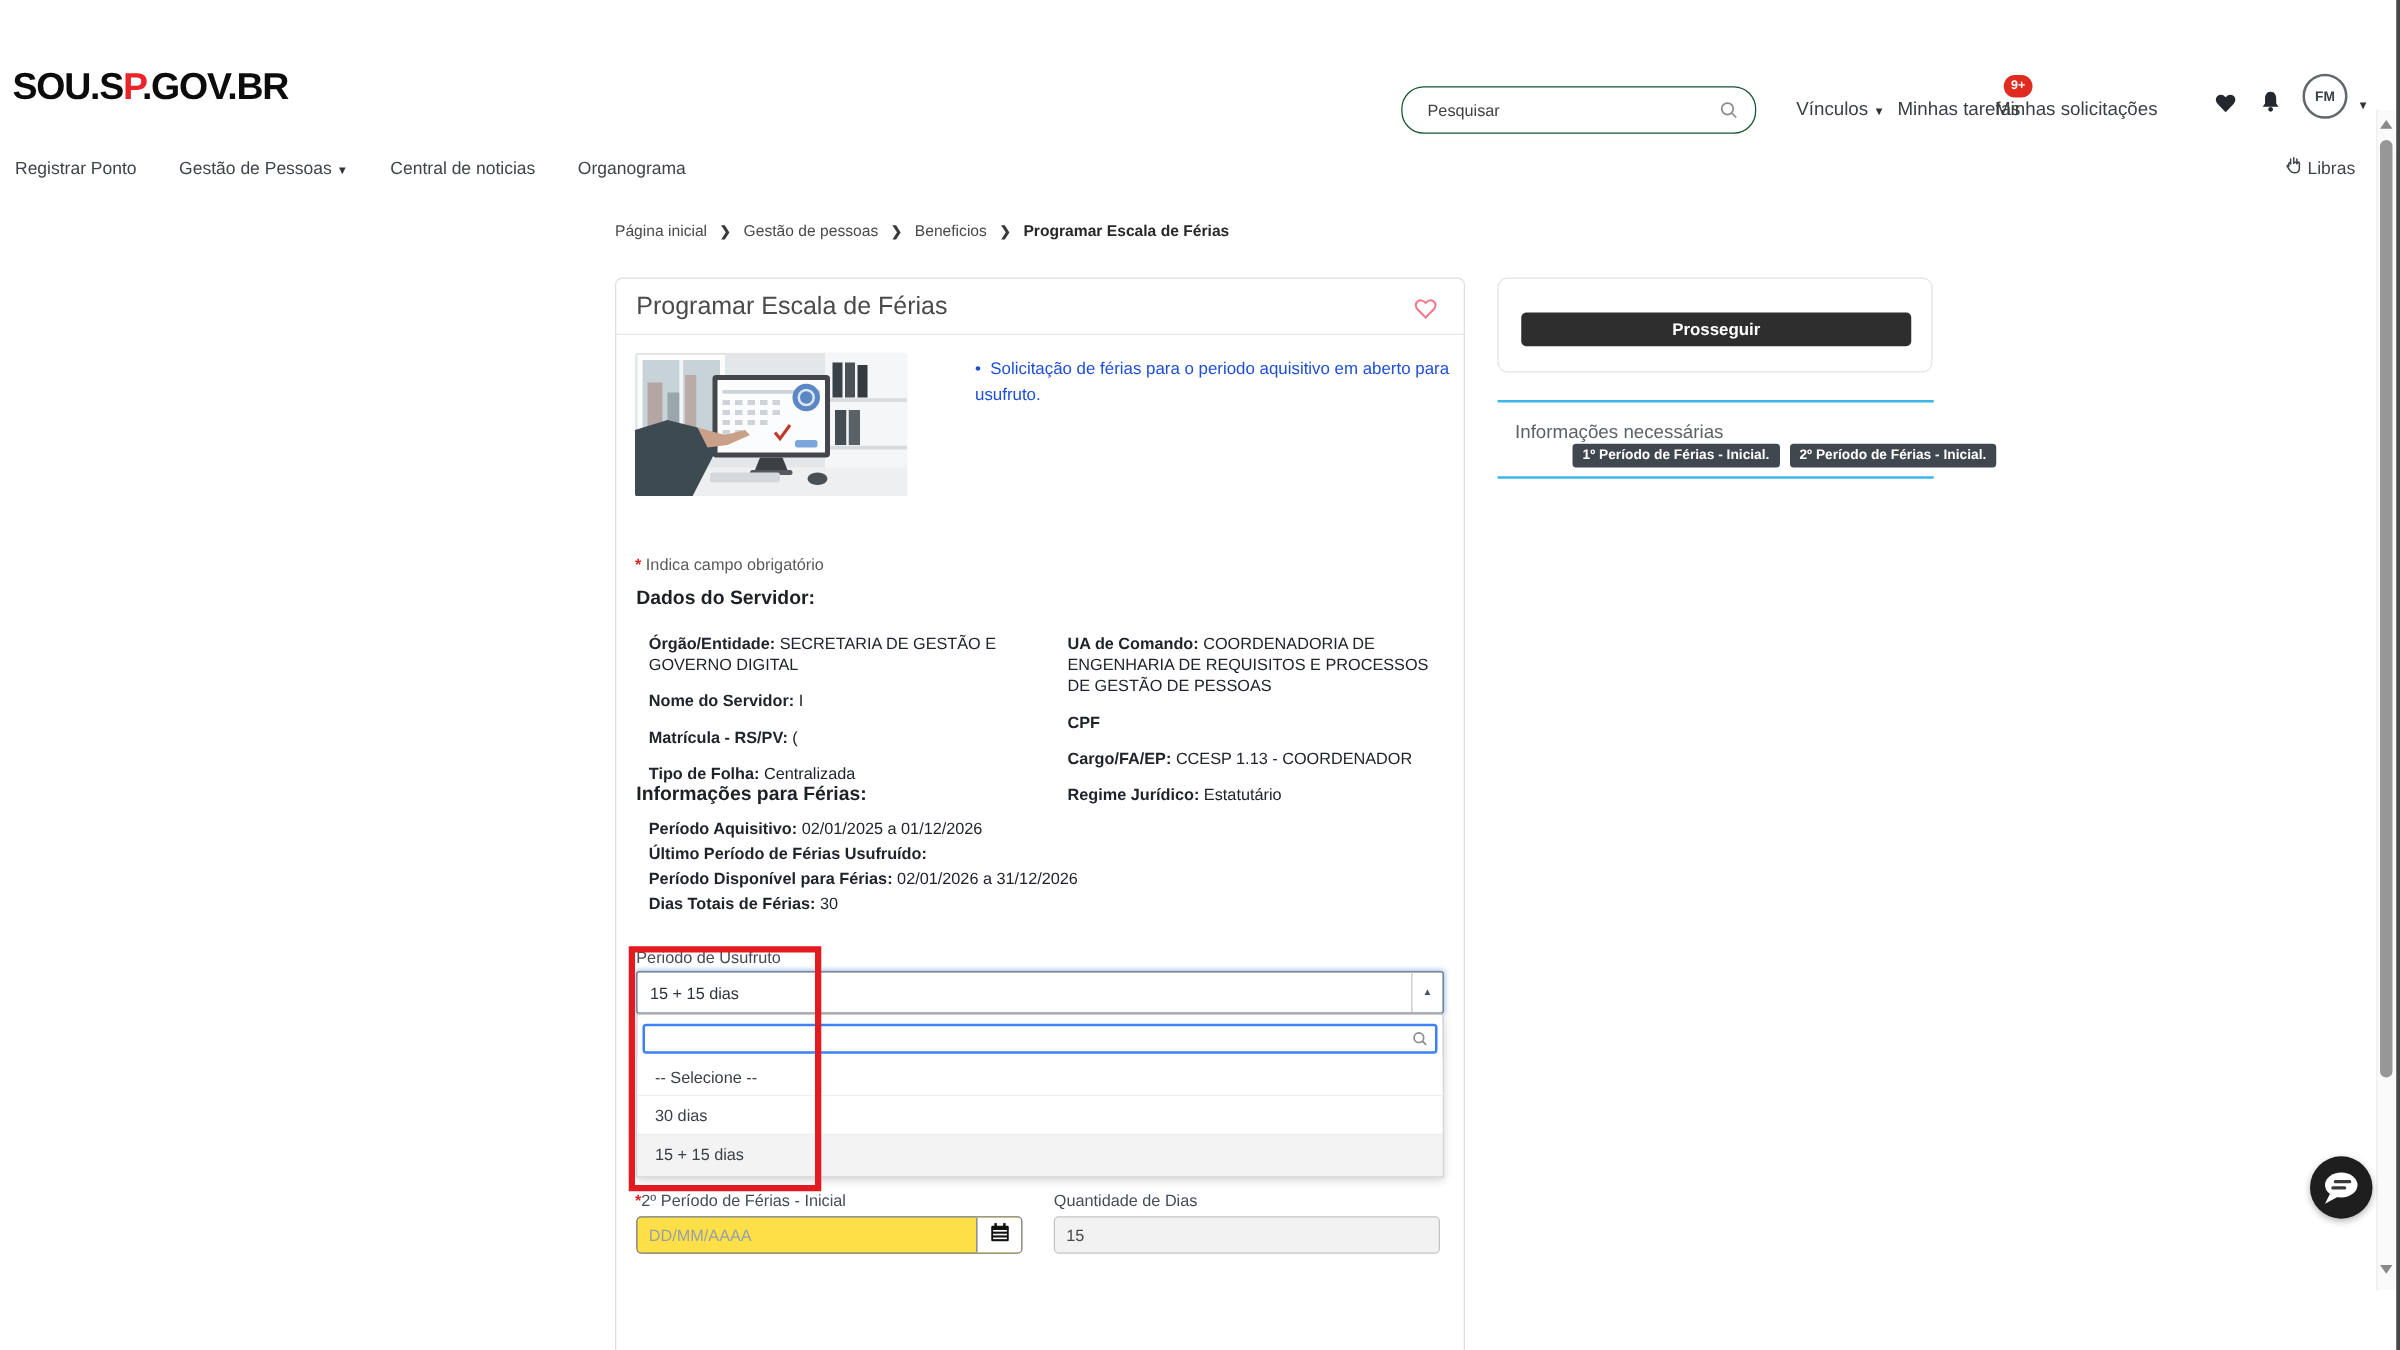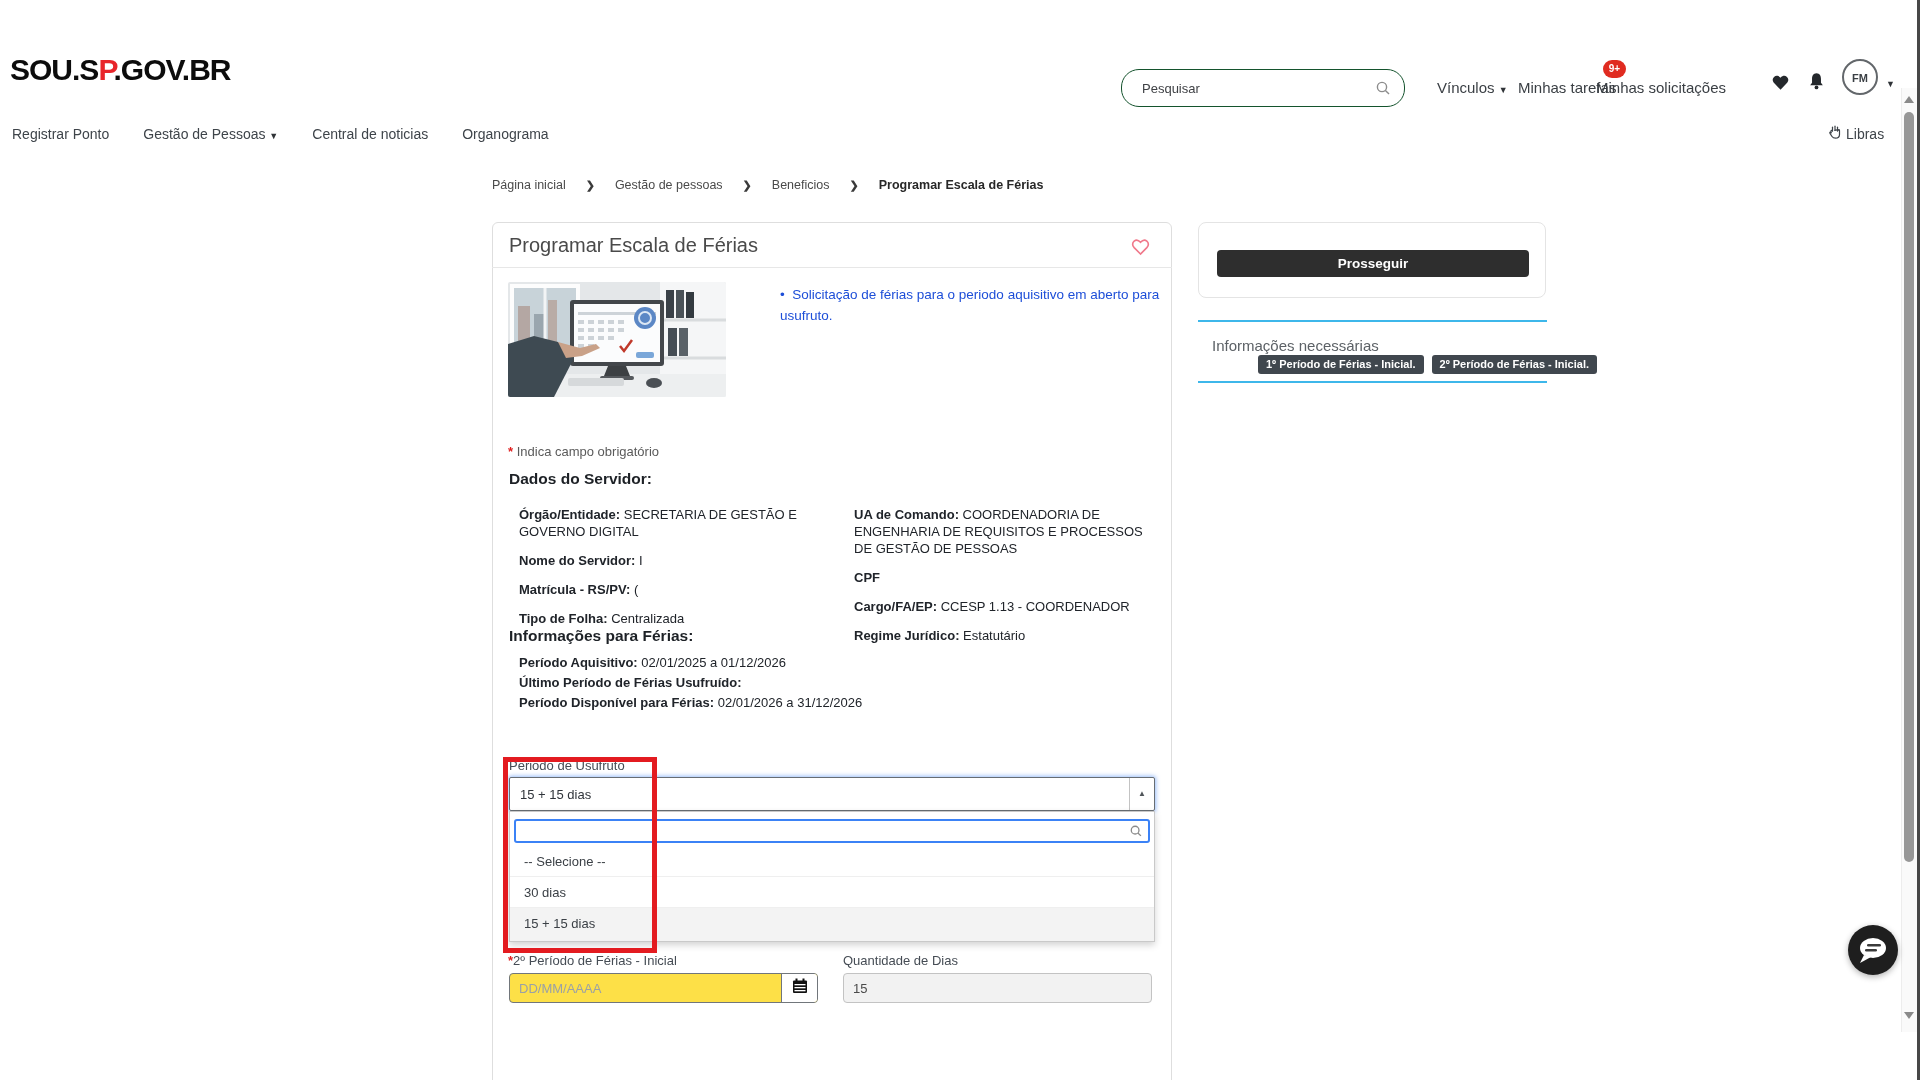--- a/index.html
+++ b/index.html
@@ -22,21 +22,21 @@
   .avatar{left:1842px;top:59px;width:36px;height:36px;border:2px solid #63676b;border-radius:50%;
         font-size:11px;font-weight:700;color:#3a3f44;text-align:center;line-height:34px;cursor:pointer;box-sizing:border-box;}
   .avatar-caret{left:1886px;top:79px;}
 
   
   .navbar{left:12px;top:120px;height:28px;display:flex;align-items:center;gap:34px;}
   .nav-item{font-size:14px;color:#3e444a;cursor:pointer;white-space:nowrap;}
   .libras{left:1828px;top:124px;display:flex;align-items:center;gap:3px;font-size:14px;color:#3e444a;cursor:pointer;}
 
   
-  .breadcrumb{left:492px;top:178px;display:flex;align-items:center;gap:20px;font-size:12.5px;color:#4a4a4a;}
+  .breadcrumb{left:492px;top:178px;display:flex;align-items:center;gap:10px;font-size:12.5px;color:#4a4a4a;}
   .bc-item{cursor:pointer;}
   .bc-sep{font-size:11px;font-weight:700;color:#3a3a3a;}
   .bc-current{font-weight:700;color:#282828;}
 
   
   .card{left:492px;top:222px;width:680px;height:900px;border:1px solid #dedede;border-radius:6px;background:#fff;box-sizing:border-box;}
   .card-header{left:492px;top:222px;width:680px;height:46px;border-bottom:1px solid #e7e7e7;box-sizing:border-box;}
   .card-title{left:509px;top:234px;font-size:20px;color:#4a4a4a;}
   .fav-heart{left:1130px;top:237px;cursor:pointer;}
   .illus{left:508px;top:282px;width:218px;height:115px;border-radius:2px;overflow:hidden;}
@@ -259,20 +259,21 @@
     <p><b>CPF</b></p>
     <p><b>Cargo/FA/EP:</b> <span>CCESP 1.13 - COORDENADOR</span></p>
     <p><b>Regime Jurídico:</b> <span>Estatutário</span></p>
   </div>
 
   <div class="abs sec-heading h-ferias">Informações para Férias:</div>
   <div class="abs ferias-col">
     <p><b>Período Aquisitivo:</b> <span>02/01/2025 a 01/12/2026</span></p>
     <p><b>Último Período de Férias Usufruído:</b> <span></span></p>
     <p><b>Período Disponível para Férias:</b> <span>02/01/2026 a 31/12/2026</span></p>
+    <p><b>Dias Totais de Férias:</b> <span>30</span></p>
   </div>
 
   <div class="abs usu-label">Periodo de Usufruto</div>
   <div class="abs select-box">
     <span class="select-text">15 + 15 dias</span>
     <span class="select-arrow-seg">▲</span>
   </div>
   <div class="abs dd-panel"></div>
   <div class="abs dd-search">
     <input type="text" style="">

